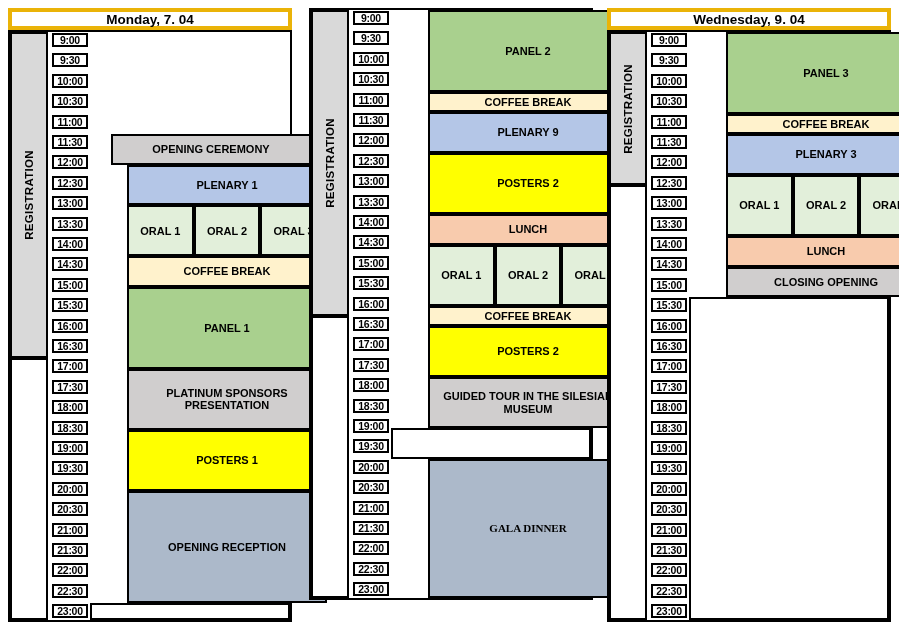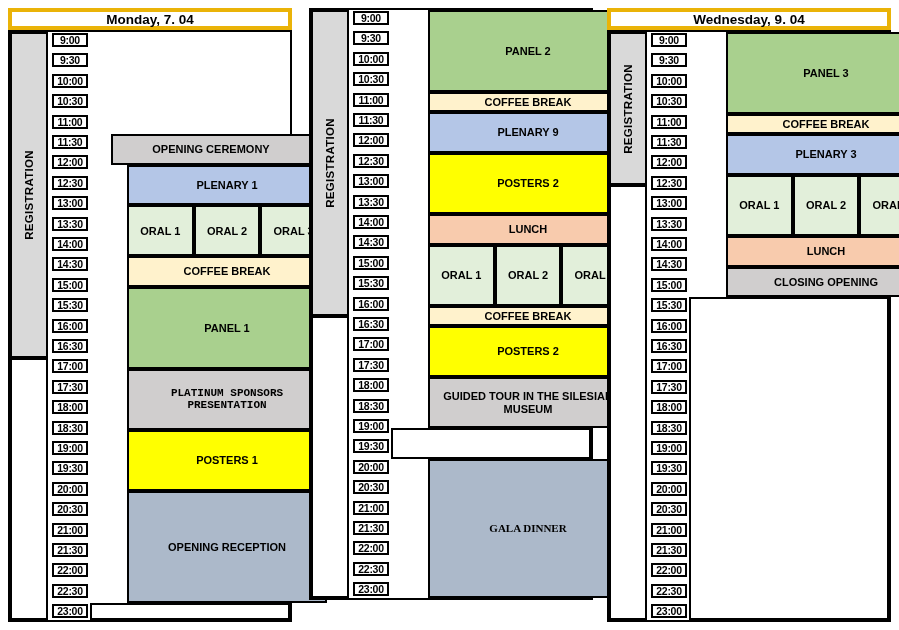--- a/index.html
+++ b/index.html
@@ -97,21 +97,21 @@
       </div>
       <div class="event" style="top: 173.4px; height: 51px; left: 213.3px; width: 66.7px; background: rgb(226, 239, 218);">
         <span>ORAL 3</span>
       </div>
       <div class="event" style="top: 224.4px; height: 30.6px; left: 80px; width: 200px; background: rgb(255, 242, 204);">
         <span>COFFEE BREAK</span>
       </div>
       <div class="event" style="top: 255px; height: 81.6px; left: 80px; width: 200px; background: rgb(169, 208, 142);">
         <span>PANEL 1</span>
       </div>
-      <div class="event" style="top: 336.6px; height: 61.2px; left: 80px; width: 200px; background: rgb(208, 206, 206); font-family: Liberation Mono, monospace;">
+      <div class="event" style="top: 336.6px; height: 61.2px; left: 80px; width: 200px; background: rgb(208, 206, 206);">
         <span>PLATINUM SPONSORS PRESENTATION</span>
       </div>
       <div class="event" style="top: 397.8px; height: 61.2px; left: 80px; width: 200px; background: rgb(255, 255, 0);">
         <span>POSTERS 1</span>
       </div>
       <div class="event" style="top: 459px; height: 112.2px; left: 80px; width: 200px; background: rgb(172, 185, 202);">
         <span>OPENING RECEPTION</span>
       </div>
     </div>
 </section>

